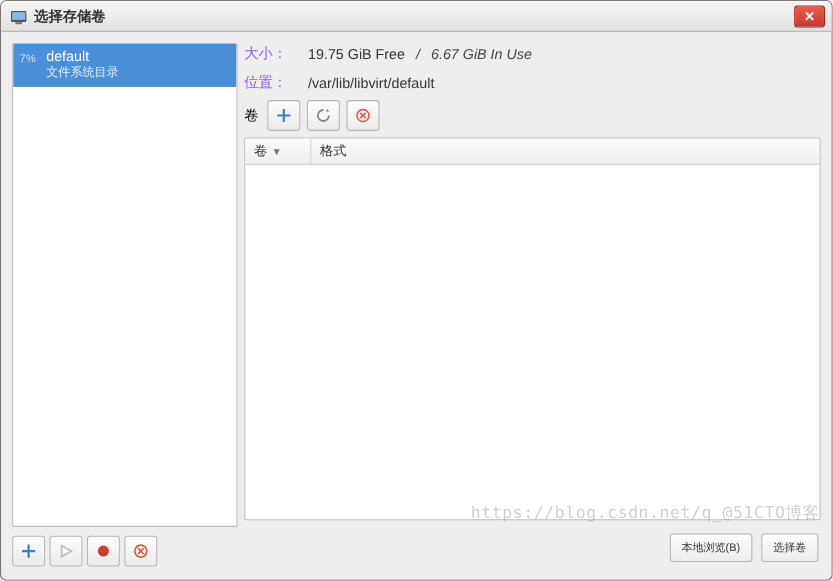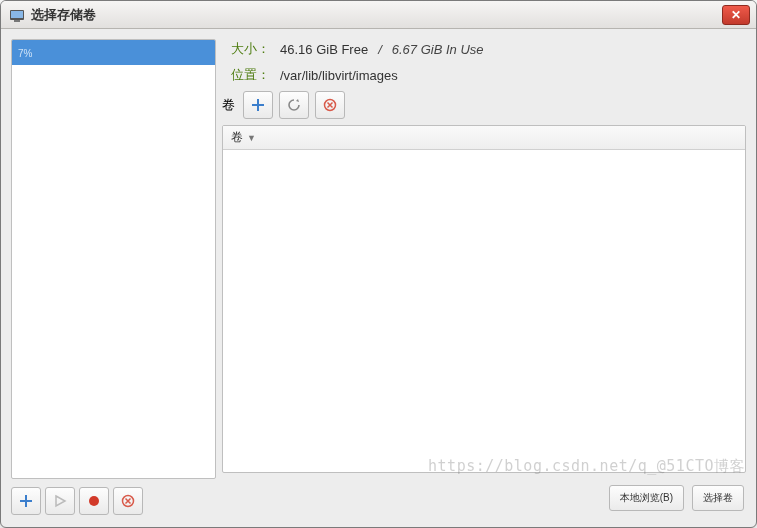--- a/index.html
+++ b/index.html
@@ -66,21 +66,21 @@
     border-radius: 3px;
     display: flex; align-items: center; justify-content: center;
     cursor: pointer;
   }
   .icon-btn svg { width: 14px; height: 14px; display: block; }
   .right-col {
     flex: 1; display: flex; flex-direction: column; gap: 6px;
     min-width: 0; min-height: 0;
   }
   .info-row { display: flex; align-items: center; font-size: 13px; color: #333; gap: 10px; height: 20px; }
-  .info-row .label { color: #4d7c0f; width: 48px; text-align: right; }
+  .info-row .label { color: #8b5cf6; width: 48px; }
   .info-row .value-free {}
   .info-row .value-used { font-style: italic; color: #444; }
   .vol-toolbar { display: flex; gap: 6px; align-items: center; }
   .vol-toolbar .label { font-size: 13px; margin-right: 2px; }
   .vol-table-wrap {
     flex: 1; background: #fff; border: 1px solid #bfbfbf;
     border-radius: 2px; display: flex; flex-direction: column;
     overflow: hidden;
   }
   .vol-table-header {
@@ -140,20 +140,24 @@
       <span>✕</span>
     </div>
   </div>
 
   <div class="body">
 
     <div class="left-col">
       <div class="pool-list">
         <div class="pool-item selected">
           <div class="pct">7%</div>
+          <div>
+            <div class="pool-name">default</div>
+            <div class="pool-sub">文件系统目录</div>
+          </div>
         </div>
       </div>
       <div class="pool-toolbar">
         <div class="icon-btn">
           <svg viewBox="0 0 14 14">
                 <path d="M6 1h2v12H6z M1 6h12v2H1z" fill="#3b7ecc"></path>
               </svg>
         </div>
         <div class="icon-btn">
           <svg viewBox="0 0 14 14">
@@ -170,27 +174,27 @@
                 <circle cx="7" cy="7" r="5.5" fill="none" stroke="#d85a4a" stroke-width="1.5"></circle>
                 <path d="M4.5 4.5 L9.5 9.5 M9.5 4.5 L4.5 9.5" stroke="#d85a4a" stroke-width="1.5"></path>
               </svg>
         </div>
       </div>
     </div>
 
     <div class="right-col">
       <div class="info-row">
         <span class="label">大小：</span>
-        <span class="value-free">46.16 GiB Free</span>
+        <span class="value-free">19.75 GiB Free</span>
         <span class="value-used">/</span>
         <span class="value-used">6.67 GiB In Use</span>
       </div>
       <div class="info-row">
         <span class="label">位置：</span>
-        <span>/var/lib/libvirt/images</span>
+        <span>/var/lib/libvirt/default</span>
       </div>
 
       <div class="vol-toolbar">
         <span class="label">卷</span>
         <div class="icon-btn">
           <svg viewBox="0 0 14 14">
                 <path d="M6 1h2v12H6z M1 6h12v2H1z" fill="#3b7ecc"></path>
               </svg>
         </div>
         <div class="icon-btn">
@@ -206,20 +210,23 @@
               </svg>
         </div>
       </div>
 
       <div class="vol-table-wrap">
         <div class="vol-table-header">
           <div class="col" style="width:60px">
             <span>卷</span>
             <span class="sort-ind">▼</span>
           </div>
+          <div class="col" style="width:70px">
+            <span>格式</span>
+          </div>
         </div>
         <div class="vol-table-body"></div>
       </div>
 
       <div class="footer">
         <div class="text-btn">本地浏览(B)</div>
         <div class="text-btn">选择卷</div>
       </div>
     </div>
 

